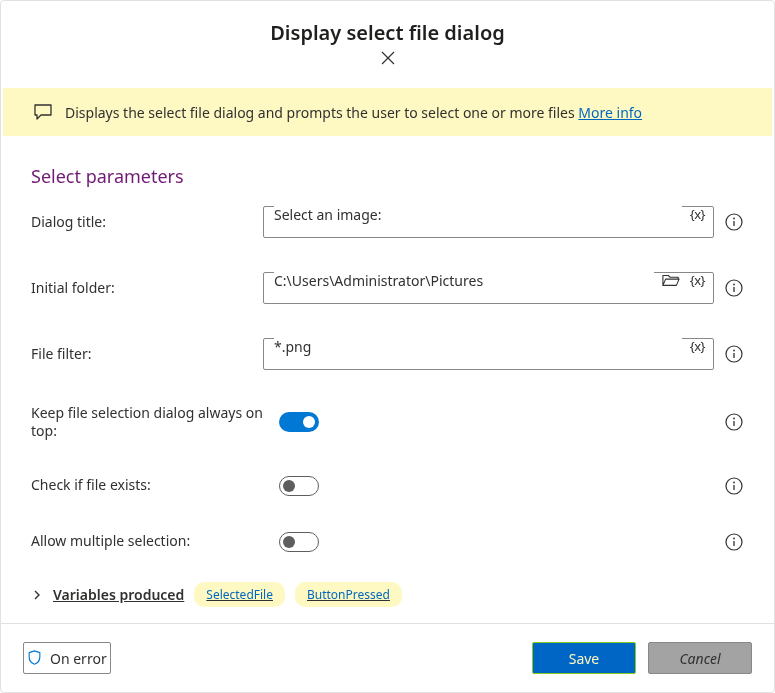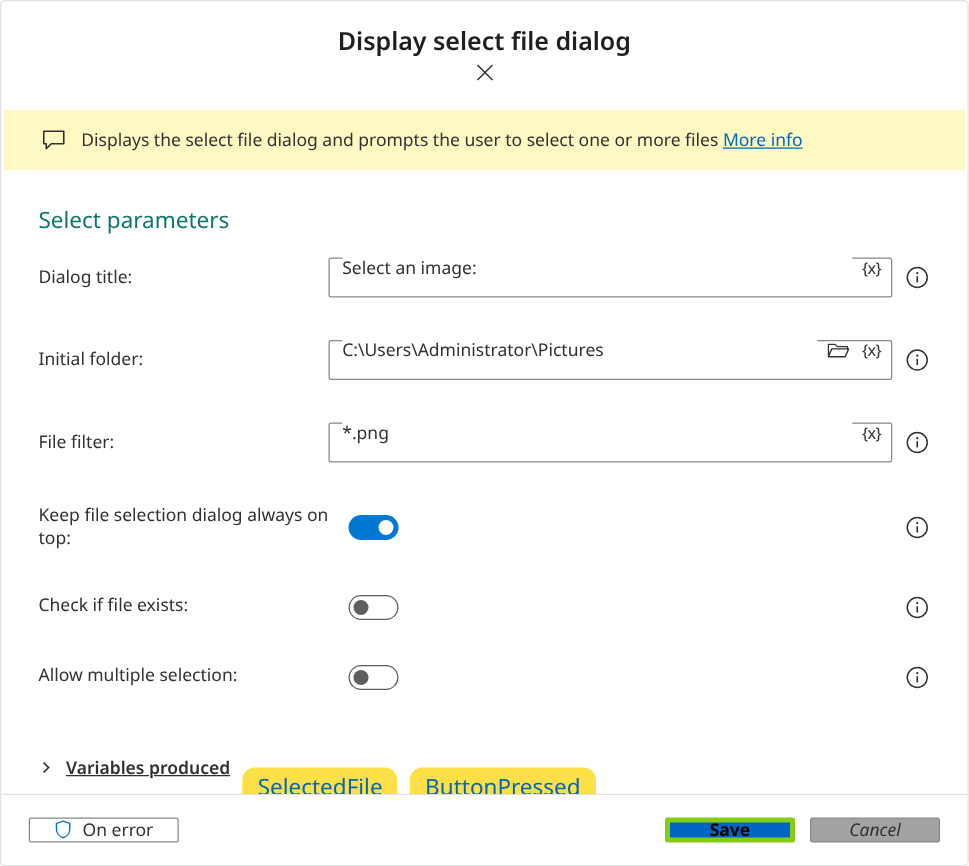--- a/index.html
+++ b/index.html
@@ -45,21 +45,21 @@
   .banner-icon { display:flex; color:#323130; flex-shrink:0; }
   .banner-text { color:#323130; }
   .banner a { color:#0067c0; text-decoration: underline; cursor:pointer; }
   .content {
     padding: 28px 30px 18px 30px;
     flex: 1;
     overflow-y: auto;
   }
   .section-title {
     font-size: 18px;
-    color: #0f766e;
+    color: #701a75;
     margin-bottom: 18px;
   }
   .field-row {
     display: flex;
     align-items: center;
     margin-bottom: 34px;
   }
   .field-label {
     width: 232px;
     flex-shrink: 0;
@@ -145,56 +145,55 @@
   .vars-row {
     display: flex;
     align-items: center;
     gap: 10px;
     margin-top: -6px;
     text-decoration: underline;
   }
   .chevron { cursor:pointer; display:flex; color:#323130; }
   .vars-label { font-weight:600; color:#323130; }
   .chip {
-    background: #fde047;
+    background: #fef9c3;
     color: #0067c0;
     padding: 4px 12px;
     border-radius: 10px;
-    font-size: 18px;
-    cursor: pointer;
-    margin-top: 32px;
+    font-size: 12px;
+    cursor: pointer;
   }
   .footer {
     border-top: 1px solid #e1e1e1;
     padding: 18px 22px;
     display: flex;
     align-items: center;
     gap: 12px;
   }
   .btn {
-    height: 20px;
-    padding: 0 19px;
+    height: 32px;
+    padding: 0 3px;
     border-radius: 2px;
     font: inherit;
     cursor: pointer;
     display: inline-flex;
     align-items: center;
     gap: 8px;
     justify-content: center;
   }
   .btn-secondary {
     background: #fff;
     border: 1px solid #8a8886;
     color: #323130;
   }
   .btn-primary {
     background: #0066c6;
-    border: 4px solid #84cc16;
-    color: #000000;
-    font-weight: 700;
+    border: 1px solid #84cc16;
+    color: #fef9c3;
+    font-weight: 400;
     min-width: 104px;
   }
   .btn-cancel {
     background: #a3a3a3;
     border: 1px solid #8a8886;
     color: #323130;
     min-width: 104px;
     font-style: italic;
   }
   .footer-spacer { flex:1; }

